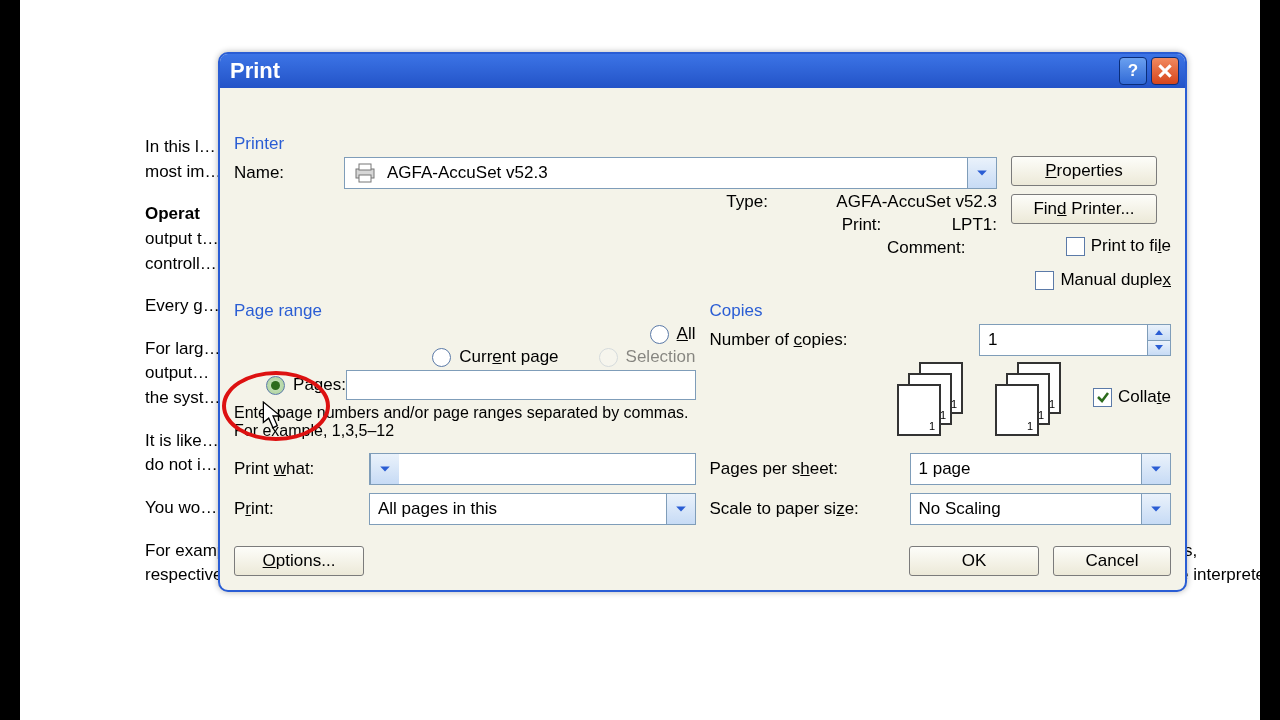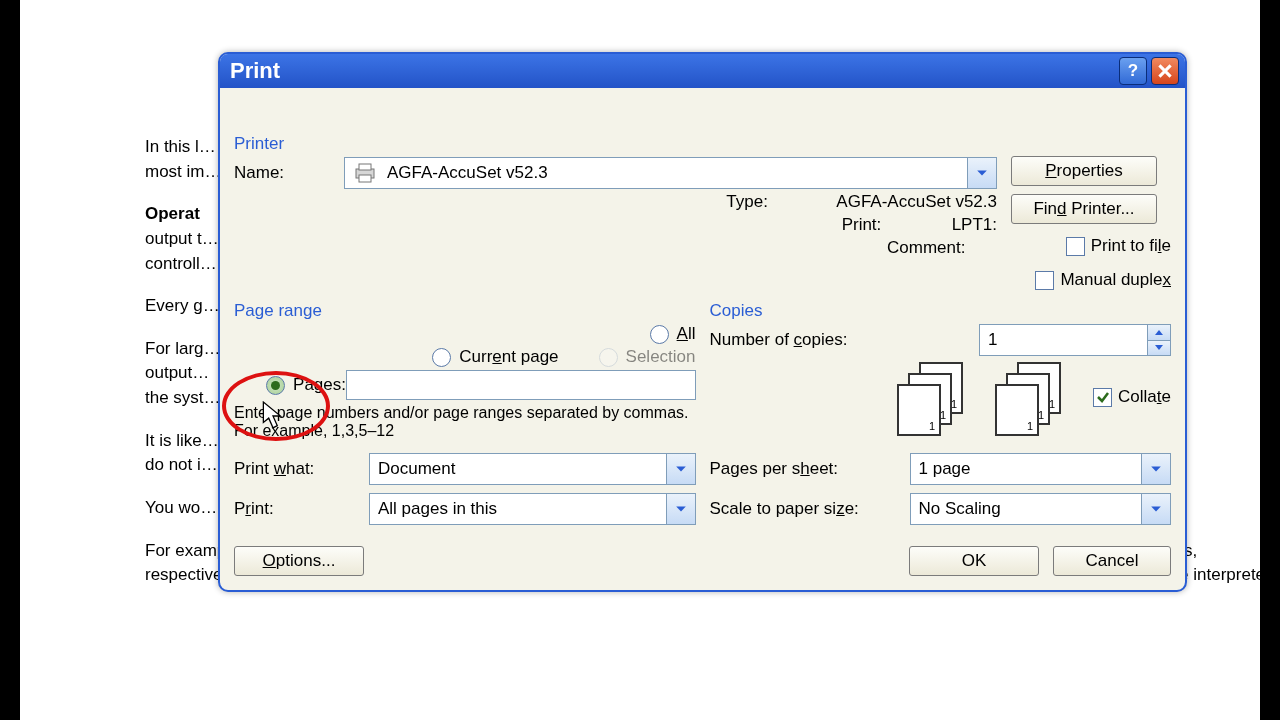--- a/index.html
+++ b/index.html
@@ -257,21 +257,20 @@
             </label>
           </div>
         </div>
       </div>
 
       <div style="display:flex;gap:14px;margin-top:10px;">
         <div style="flex:1;">
           <div class="row">
             <span class="lbl2">Print <span class="u">w</span>hat:</span>
             <div class="combo" style="flex:1;">
-              <span class="txt">Document</span>
               <span class="arrow">
                   <svg viewBox="0 0 10 10">
                     <path d="M1 3 L5 7 L9 3 Z"></path>
                   </svg>
                 </span>
             </div>
           </div>
           <div class="row" style="margin-top:8px;">
             <span class="lbl2">P<span class="u">r</span>int:</span>
             <div class="combo" style="flex:1;">

